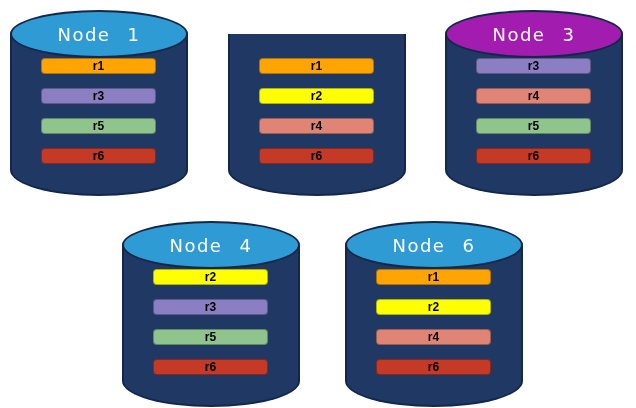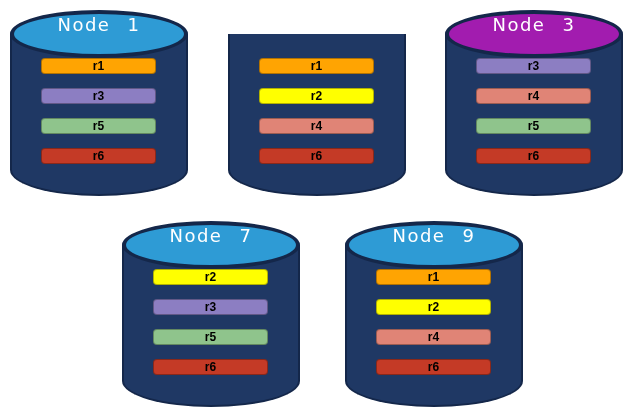--- a/index.html
+++ b/index.html
@@ -36,25 +36,25 @@
     border: 2px solid #14274A;
     border-top: none;
     border-radius: 0 0 50% 50% / 0 0 26px 26px;
   }
   .cyl-top {
     position: absolute;
     left: 0; right: 0;
     top: 0; height: 48px;
     box-sizing: border-box;
     background: #2E9BD5;
-    border: 4px solid #b91c1c;
+    border: 2px solid #b91c1c;
     border-radius: 50%;
     z-index: 2;
     display: flex;
-    align-items: flex-start;
+    align-items: center;
     justify-content: center;
   }
   .cyl-title {
     color: #ffffff;
     font-family: "DejaVu Sans", sans-serif;
     font-size: 18px;
     font-weight: 400;
     letter-spacing: 1.5px;
     word-spacing: 10px;
     white-space: pre;
@@ -120,34 +120,34 @@
       <div class="bar" style="background: rgb(140, 126, 194);">r3</div>
       <div class="bar" style="background: rgb(224, 132, 118);">r4</div>
       <div class="bar" style="background: rgb(143, 196, 140);">r5</div>
       <div class="bar" style="background: rgb(196, 58, 38);">r6</div>
     </div>
   </div>
 
   <div class="cylinder cyl-4">
     <div class="cyl-body" style="background: rgb(31, 56, 100); border-color: rgb(20, 39, 74);"></div>
     <div class="cyl-top" style="background: rgb(46, 155, 213); border-color: rgb(20, 39, 74);">
-      <span class="cyl-title">Node 7</span>
+      <span class="cyl-title">Node 4</span>
     </div>
     <div class="bars">
       <div class="bar" style="background: rgb(255, 255, 0);">r2</div>
       <div class="bar" style="background: rgb(140, 126, 194);">r3</div>
       <div class="bar" style="background: rgb(143, 196, 140);">r5</div>
       <div class="bar" style="background: rgb(196, 58, 38);">r6</div>
     </div>
   </div>
 
   <div class="cylinder cyl-5">
     <div class="cyl-body" style="background: rgb(31, 56, 100); border-color: rgb(20, 39, 74);"></div>
     <div class="cyl-top" style="background: rgb(46, 155, 213); border-color: rgb(20, 39, 74);">
-      <span class="cyl-title">Node 9</span>
+      <span class="cyl-title">Node 6</span>
     </div>
     <div class="bars">
       <div class="bar" style="background: rgb(255, 164, 2);">r1</div>
       <div class="bar" style="background: rgb(255, 255, 0);">r2</div>
       <div class="bar" style="background: rgb(224, 132, 118);">r4</div>
       <div class="bar" style="background: rgb(196, 58, 38);">r6</div>
     </div>
   </div>
 
 </div>

